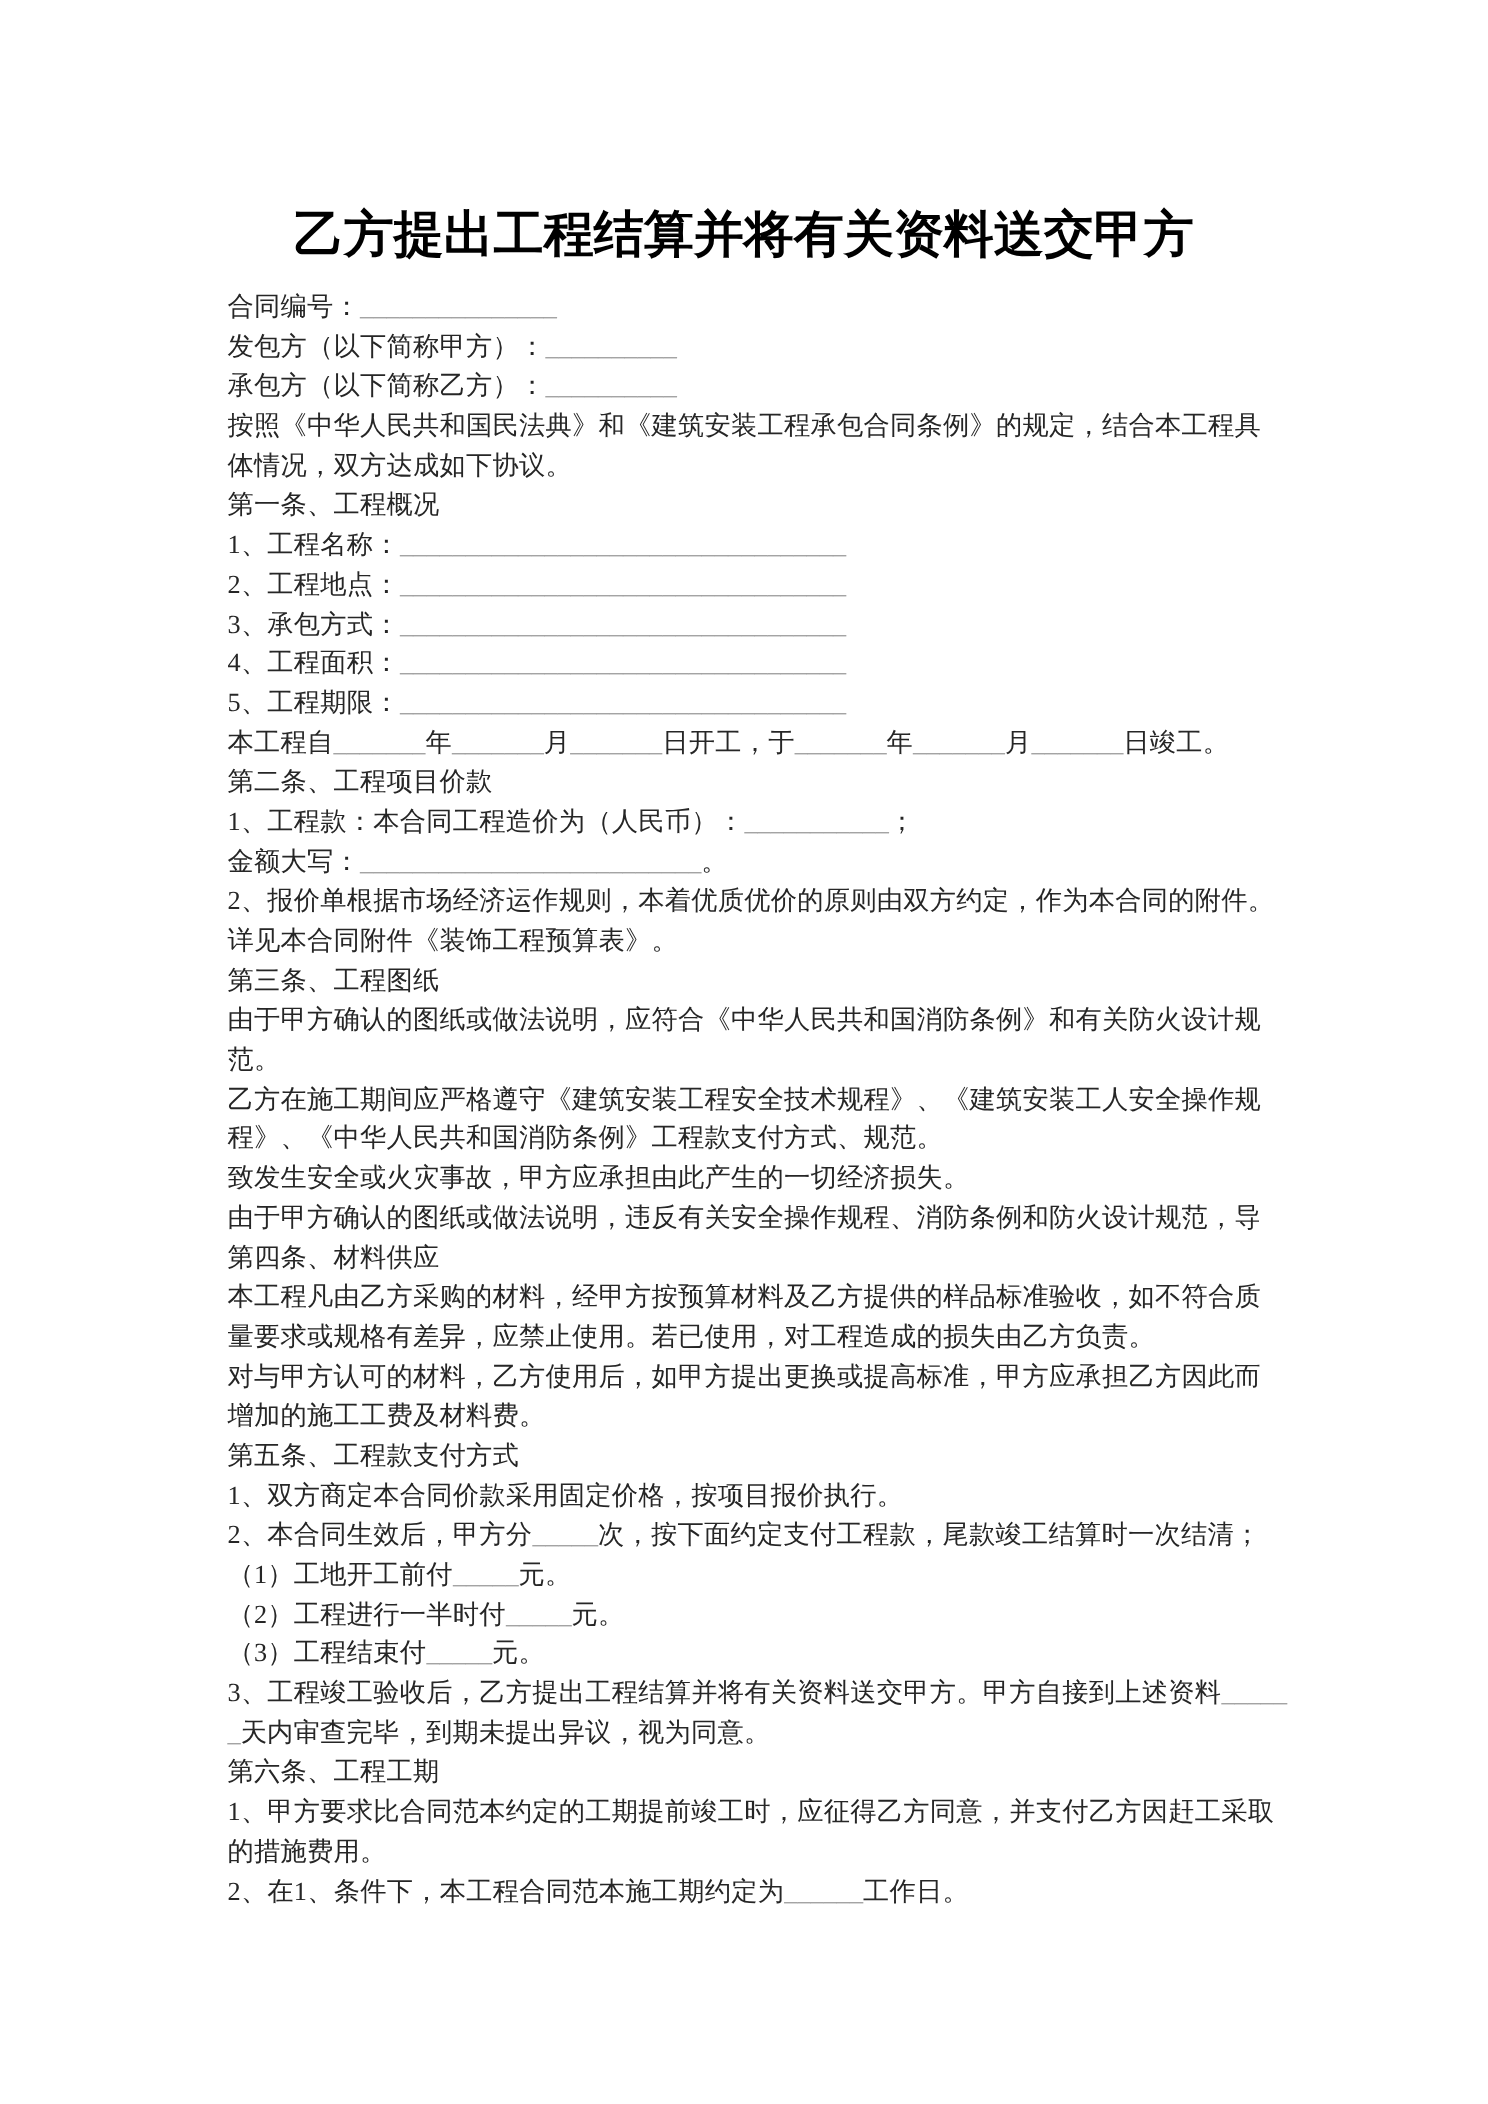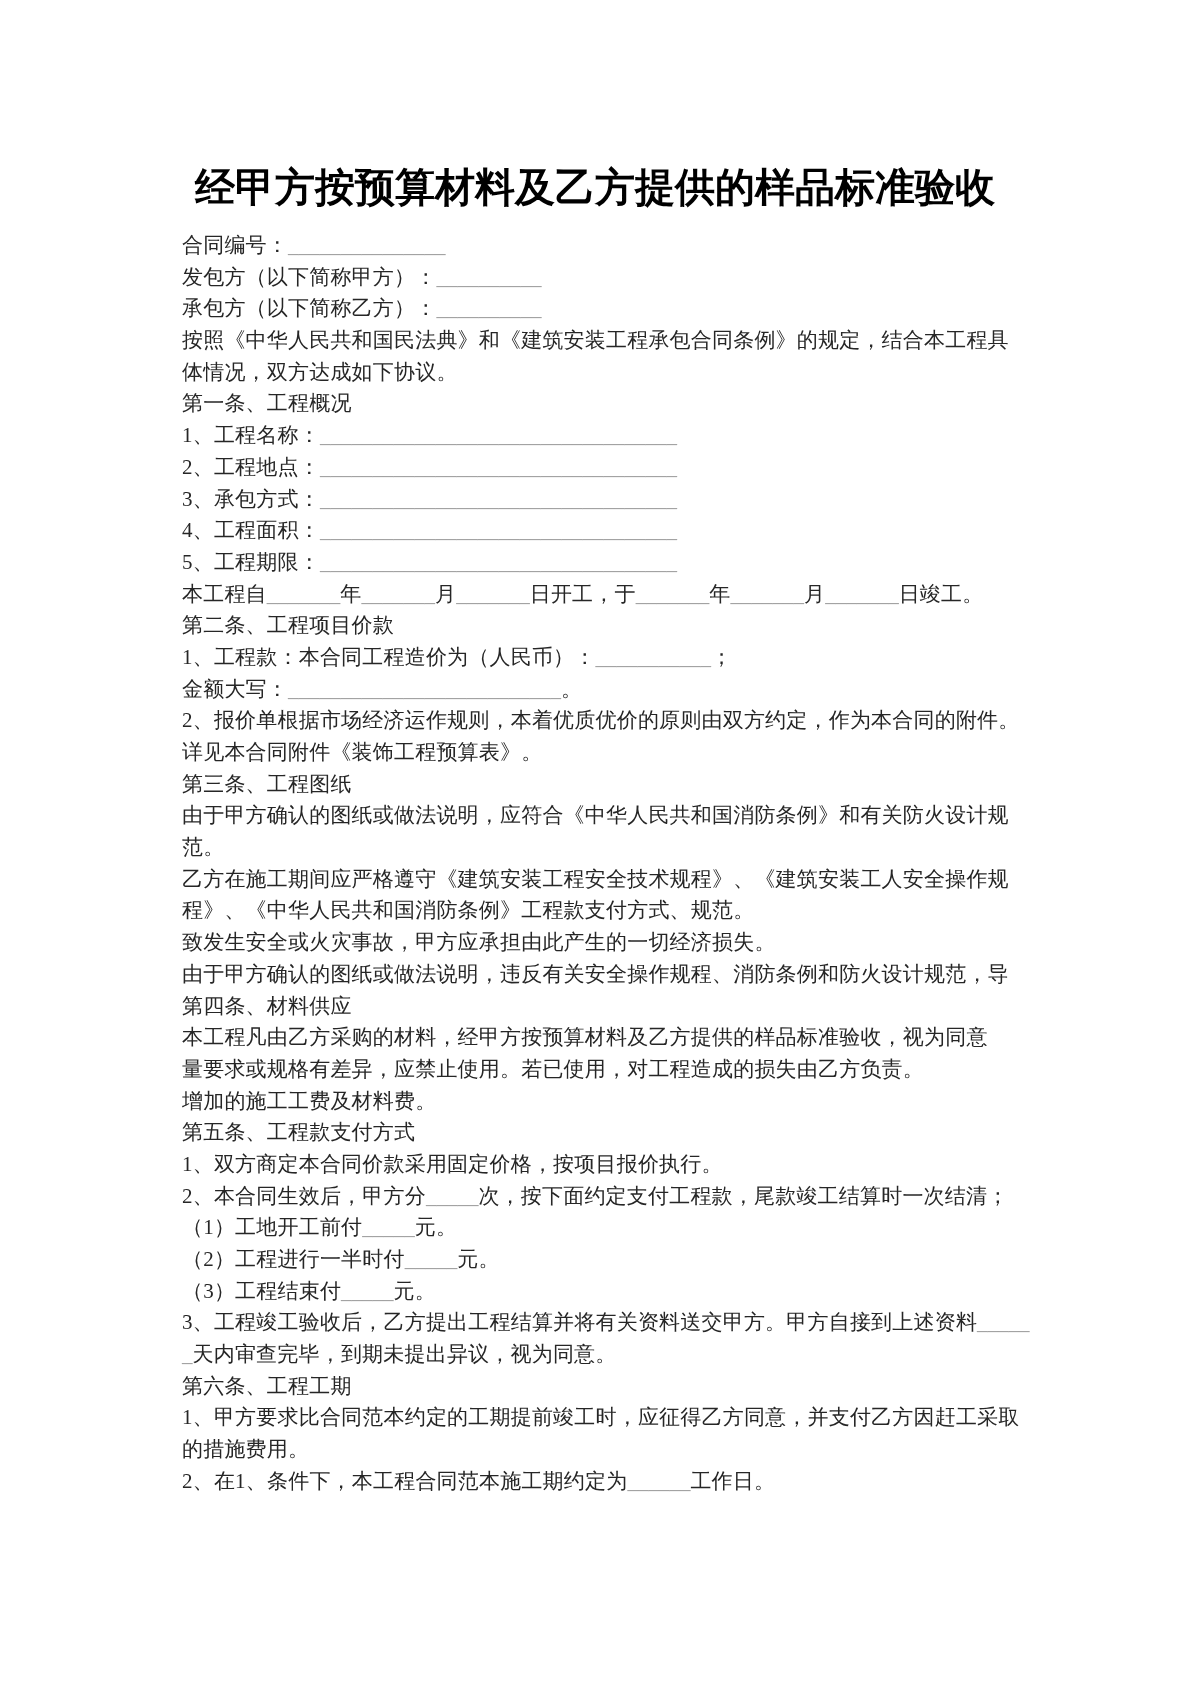--- a/index.html
+++ b/index.html
@@ -42,21 +42,21 @@
   }
   .line .u{
     color:var(--underline);
     letter-spacing:0;
   }
 </style>
 </head>
 <body>
 
 <div class="doc">
-  <h1 class="title">经甲方按预算材料及乙方提供的样品标准验收</h1>
+  <h1 class="title">乙方提出工程结算并将有关资料送交甲方</h1>
   <div class="lines" id="doc-lines">
       <div class="line">合同编号：<span class="u">_______________</span></div>
       <div class="line">发包方（以下简称甲方）：<span class="u">__________</span></div>
       <div class="line">承包方（以下简称乙方）：<span class="u">__________</span></div>
       <div class="line">按照《中华人民共和国民法典》和《建筑安装工程承包合同条例》的规定，结合本工程具</div>
       <div class="line">体情况，双方达成如下协议。</div>
       <div class="line">第一条、工程概况</div>
       <div class="line">1、工程名称：<span class="u">__________________________________</span></div>
       <div class="line">2、工程地点：<span class="u">__________________________________</span></div>
       <div class="line">3、承包方式：<span class="u">__________________________________</span></div>
@@ -69,22 +69,23 @@
       <div class="line">2、报价单根据市场经济运作规则，本着优质优价的原则由双方约定，作为本合同的附件。</div>
       <div class="line">详见本合同附件《装饰工程预算表》。</div>
       <div class="line">第三条、工程图纸</div>
       <div class="line">由于甲方确认的图纸或做法说明，应符合《中华人民共和国消防条例》和有关防火设计规</div>
       <div class="line">范。</div>
       <div class="line">乙方在施工期间应严格遵守《建筑安装工程安全技术规程》、《建筑安装工人安全操作规</div>
       <div class="line">程》、《中华人民共和国消防条例》工程款支付方式、规范。</div>
       <div class="line">致发生安全或火灾事故，甲方应承担由此产生的一切经济损失。</div>
       <div class="line">由于甲方确认的图纸或做法说明，违反有关安全操作规程、消防条例和防火设计规范，导</div>
       <div class="line">第四条、材料供应</div>
-      <div class="line">本工程凡由乙方采购的材料，经甲方按预算材料及乙方提供的样品标准验收，视为同意</div>
+      <div class="line">本工程凡由乙方采购的材料，经甲方按预算材料及乙方提供的样品标准验收，如不符合质</div>
       <div class="line">量要求或规格有差异，应禁止使用。若已使用，对工程造成的损失由乙方负责。</div>
+      <div class="line">对与甲方认可的材料，乙方使用后，如甲方提出更换或提高标准，甲方应承担乙方因此而</div>
       <div class="line">增加的施工工费及材料费。</div>
       <div class="line">第五条、工程款支付方式</div>
       <div class="line">1、双方商定本合同价款采用固定价格，按项目报价执行。</div>
       <div class="line">2、本合同生效后，甲方分<span class="u">_____</span>次，按下面约定支付工程款，尾款竣工结算时一次结清；</div>
       <div class="line">（1）工地开工前付<span class="u">_____</span>元。</div>
       <div class="line">（2）工程进行一半时付<span class="u">_____</span>元。</div>
       <div class="line">（3）工程结束付<span class="u">_____</span>元。</div>
       <div class="line">3、工程竣工验收后，乙方提出工程结算并将有关资料送交甲方。甲方自接到上述资料<span class="u">_____</span></div>
       <div class="line"><span class="u">_</span>天内审查完毕，到期未提出异议，视为同意。</div>
       <div class="line">第六条、工程工期</div>

